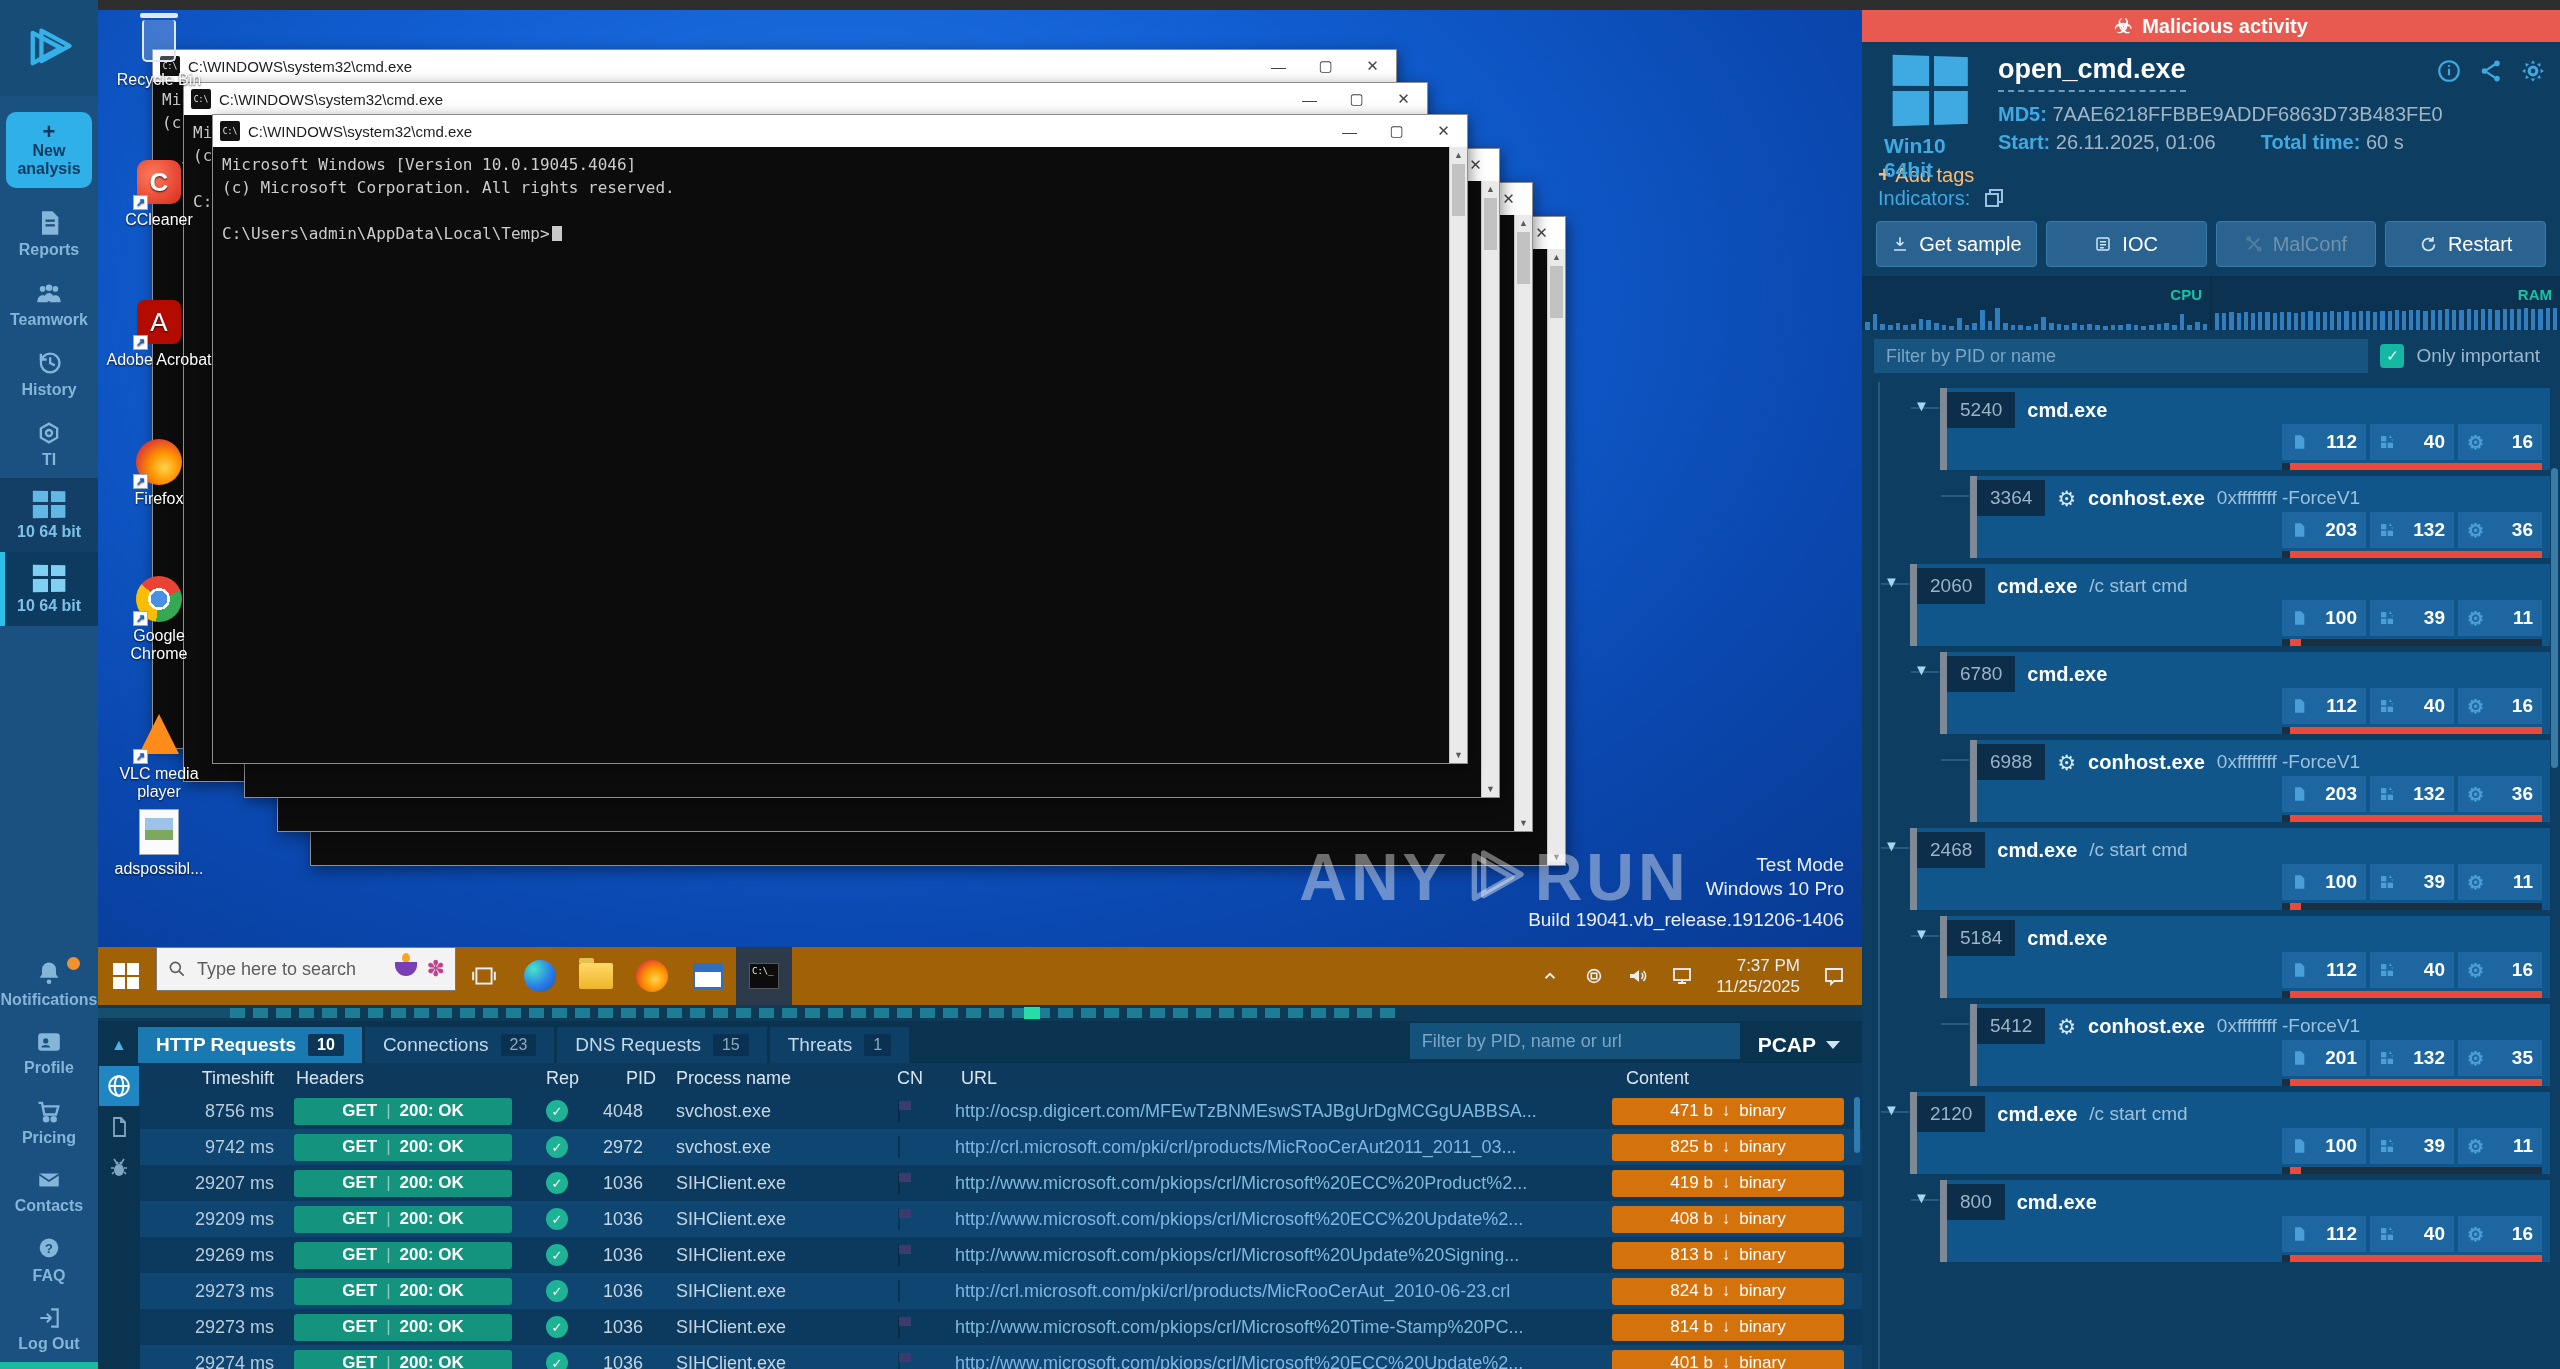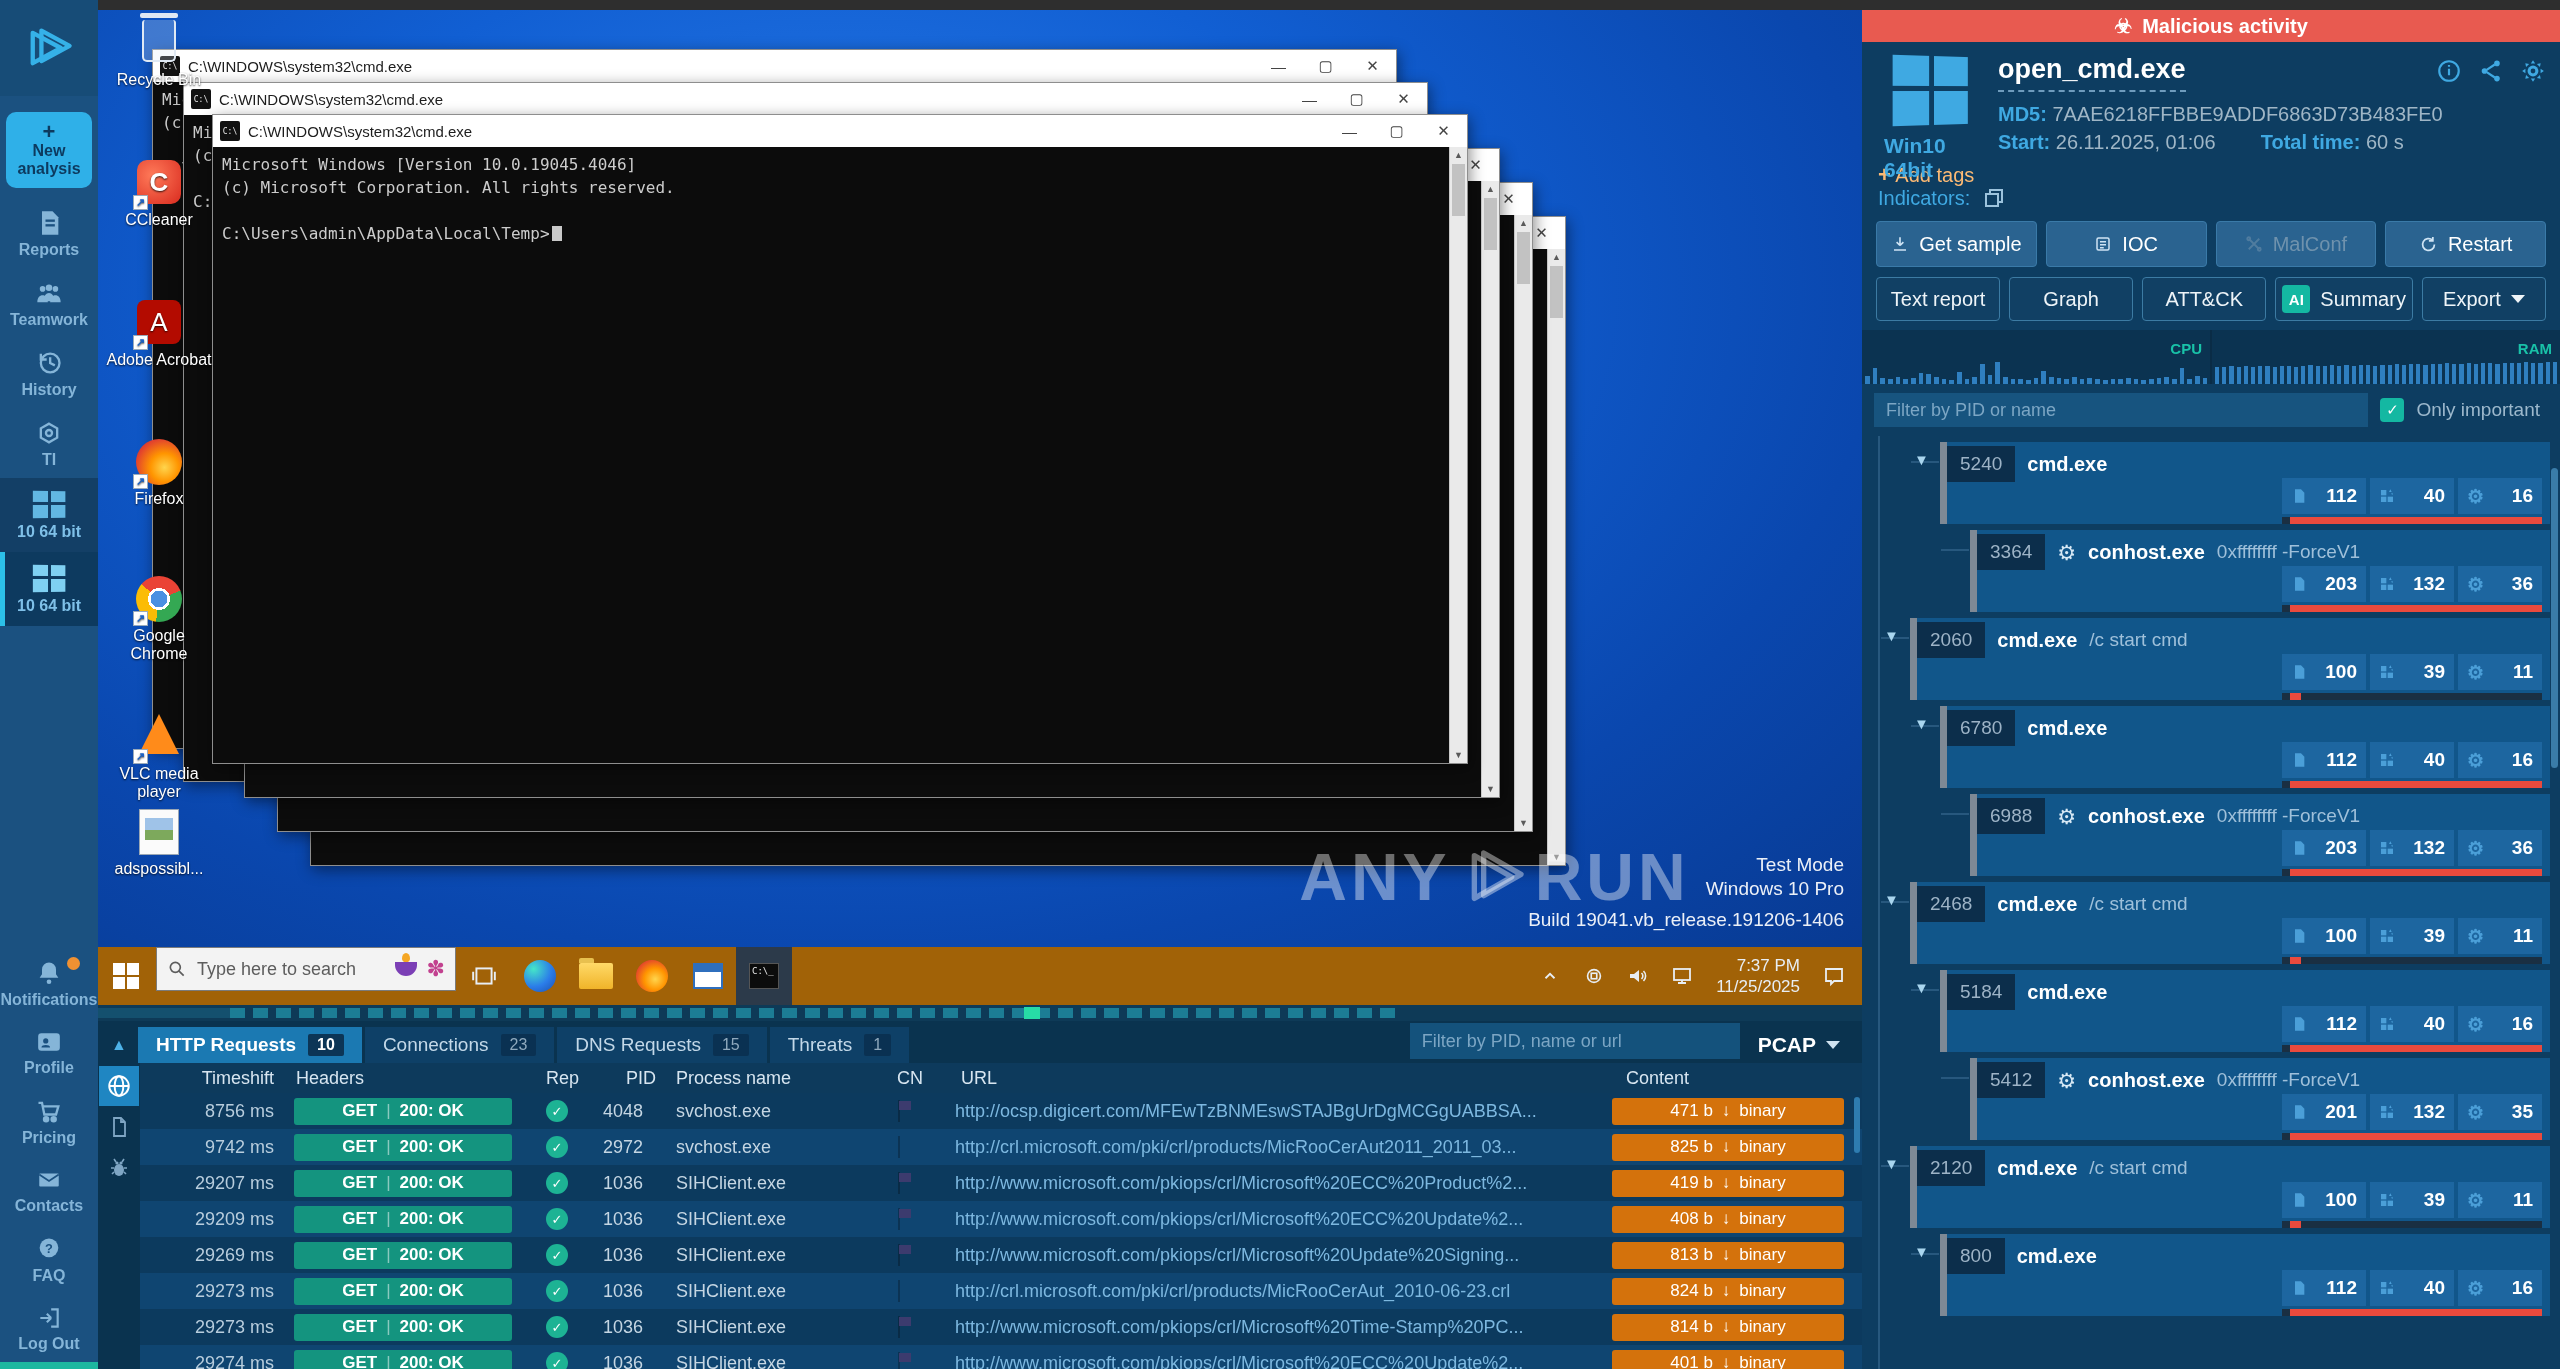--- a/index.html
+++ b/index.html
@@ -943,39 +943,20 @@
       </div>
       <div class="btn1">
         <svg width="19" height="19" viewBox="0 0 24 24" fill="none" stroke="#cfe4f4" stroke-width="2.2">
             <path d="M19.5 12a7.5 7.5 0 1 1-2.3-5.4"></path>
             <path d="M17.5 2.5v5h-5"></path>
           </svg>
         <span>Restart</span>
       </div>
     </div>
 
-    <div class="btnrow">
-      <div class="btn2">
-          <span>Text report</span>
-        </div>
-      <div class="btn2">
-          <span>Graph</span>
-        </div>
-      <div class="btn2">
-          <span>ATT&amp;CK</span>
-        </div>
-      <div class="btn2">
-          <span class="ai ctr">AI</span>
-          <span>Summary</span>
-        </div>
-      <div class="btn2">
-          <span>Export</span>
-          <span class="caret" style="border-top-color:#eef4f8"></span>
-        </div>
-    </div>
 
     <div id="perf">
       <div class="perf-half">
         <span class="perf-label">CPU</span>
         <div class="bars">
             <i style="height: 8px;"></i>
             <i style="height: 16px;"></i>
             <i style="height: 6px;"></i>
             <i style="height: 5px;"></i>
             <i style="height: 7px;"></i>

